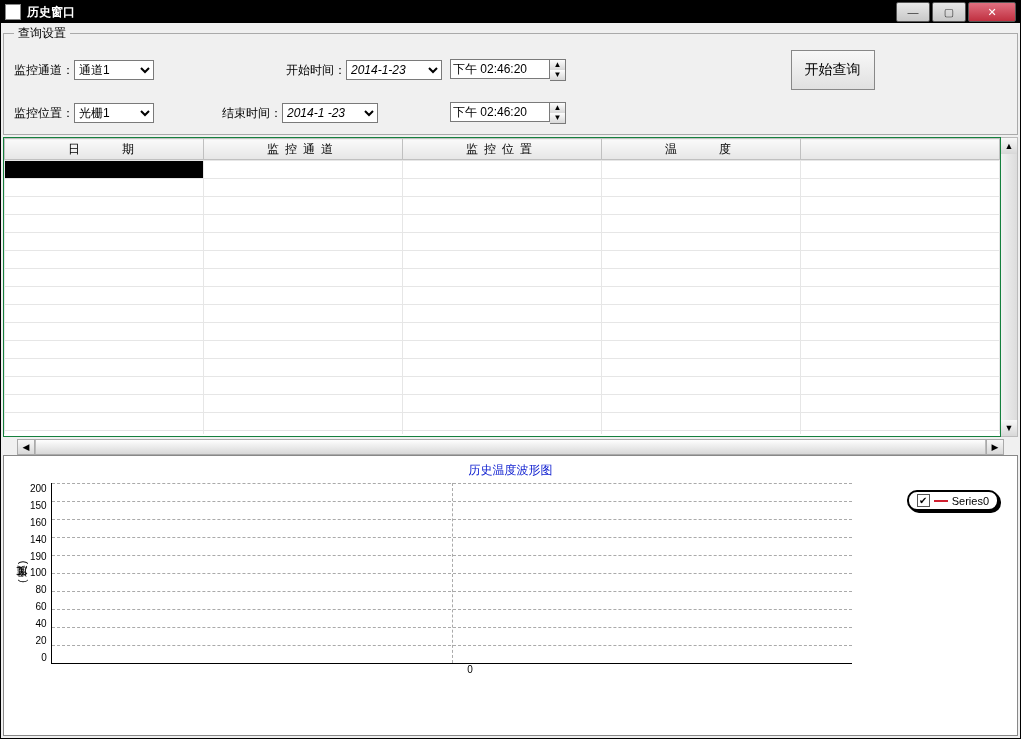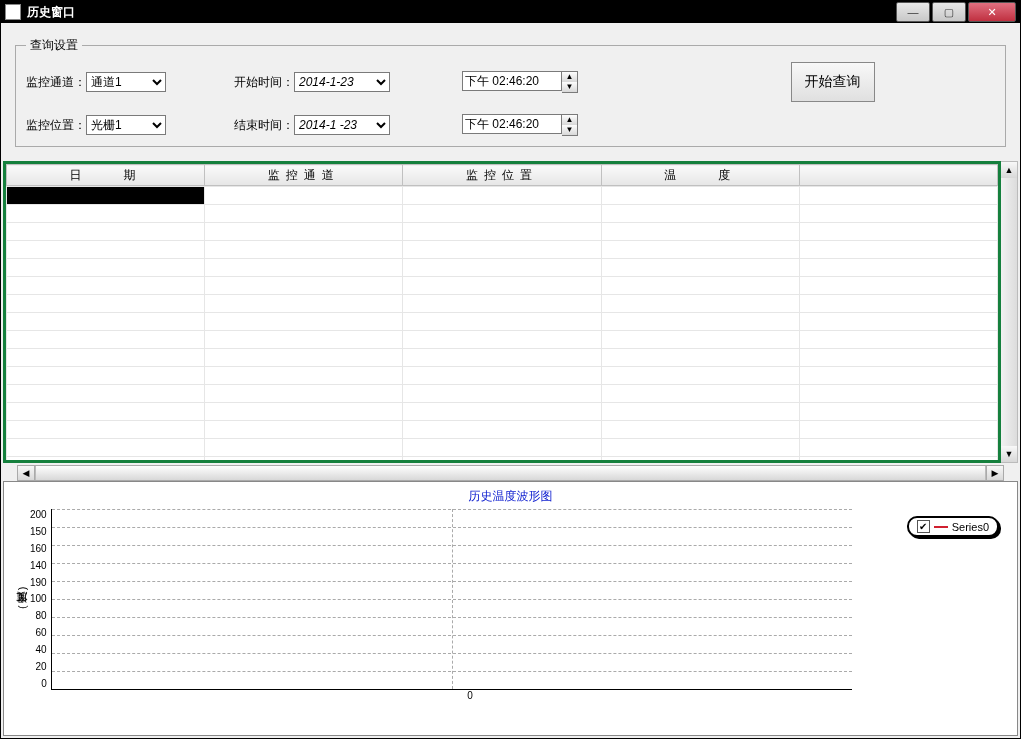--- a/index.html
+++ b/index.html
@@ -5,35 +5,35 @@
 html,body{margin:0;padding:0;font-family:"Microsoft YaHei","SimSun",Arial,sans-serif;font-size:12px;background:#fff;}
 .window{width:1019px;height:737px;border:1px solid #000;background:#f0f0f0;position:relative;display:flex;flex-direction:column;}
 .titlebar{height:22px;background:#000;color:#fff;display:flex;align-items:center;padding:0 4px;}
 .titlebar .icon{width:14px;height:14px;background:#fff;margin-right:6px;display:inline-block;border:1px solid #888;}
 .titlebar .title{flex:1;font-weight:bold;}
 .winbtns{display:flex;gap:2px;}
 .winbtn{width:32px;height:18px;border:1px solid #555;border-radius:2px;display:flex;align-items:center;justify-content:center;font-size:11px;cursor:default;}
 .winbtn.min,.winbtn.max{background:linear-gradient(#e8e8e8,#c8c8c8);color:#333;}
 .winbtn.close{background:linear-gradient(#e07080,#c03040);color:#fff;width:46px;}
 .content{flex:1;background:#f0f0f0;display:flex;flex-direction:column;padding:2px;box-sizing:border-box;}
-fieldset.query{border:1px solid #aaa;padding:8px 10px 10px 10px;margin:12px;}
+fieldset.query{border:1px solid #aaa;padding:8px 10px 10px 10px;margin:0;}
 fieldset.query legend{padding:0 4px;}
 .qrow{display:flex;align-items:center;gap:8px;}
 .qrow .cell{display:flex;align-items:center;}
 .lbl{min-width:56px;}
 select,input[type="text"]{font-family:inherit;font-size:12px;height:20px;box-sizing:border-box;border:1px solid #7a7a7a;background:#fff;}
 select{width:80px;}
 .dateinp{width:96px;font-style:italic;}
 .timewrap{display:flex;}
 .timeinp{width:100px;}
 .spin{display:flex;flex-direction:column;border:1px solid #7a7a7a;border-left:none;}
 .spin button{width:15px;height:10px;line-height:6px;font-size:8px;padding:0;border:none;background:linear-gradient(#fdfdfd,#d8d8d8);cursor:default;}
 .querybtn{width:84px;height:40px;border:1px solid #888;background:linear-gradient(#f8f8f8,#e0e0e0);font-size:14px;cursor:default;}
 .gridwrap{position:relative;margin-top:2px;flex:0 0 300px;display:flex;}
-.gridinner{flex:1;overflow:hidden;border:3px solid #15803d;background:#fff;position:relative;}
+.gridinner{flex:1;overflow:hidden;border:1px solid #15803d;background:#fff;position:relative;}
 table.datagrid{width:100%;border-collapse:collapse;table-layout:fixed;}
 table.datagrid th{background:linear-gradient(#fafafa,#e6e6e6);border:1px solid #c0c0c0;height:18px;font-weight:normal;letter-spacing:6px;}
 table.datagrid td{border:1px solid #e6e6e6;height:15px;}
 table.datagrid tr.sel td:first-child{background:#000;}
 .vscroll{width:16px;background:linear-gradient(90deg,#f2f2f2,#dcdcdc);border:1px solid #bbb;border-left:none;display:flex;flex-direction:column;}
 .vscroll .arrow{height:16px;display:flex;align-items:center;justify-content:center;background:linear-gradient(#f8f8f8,#d8d8d8);font-size:9px;}
 .vscroll .track{flex:1;}
 .hscrollrow{height:16px;display:flex;align-items:center;margin:2px 14px 0 14px;}
 .hscrollrow .arrow{width:16px;height:14px;border:1px solid #aaa;background:linear-gradient(#f8f8f8,#d8d8d8);display:flex;align-items:center;justify-content:center;font-size:9px;}
 .hscrollrow .track{flex:1;height:14px;border-top:1px solid #aaa;border-bottom:1px solid #aaa;background:linear-gradient(#f8f8f8,#e4e4e4);position:relative;}
@@ -72,21 +72,21 @@
     <fieldset class="query">
       <legend>查询设置</legend>
 
       <div class="qrow" style="justify-content:flex-start;">
         <div class="cell" style="width:200px;">
           <span class="lbl">监控通道：</span>
           <select>
             <option>通道1</option>
           </select>
         </div>
-        <div class="cell" style="width:220px;">
+        <div class="cell" style="width:220px;justify-content:flex-end;">
           <span class="lbl">开始时间：</span>
           <select class="dateinp">
             <option>2014-1-23</option>
           </select>
         </div>
         <div class="cell" style="width:200px;">
           <div class="timewrap">
             <input type="text" class="timeinp" value="下午 02:46:20" style="">
             <div class="spin">
               <button>▲</button>

